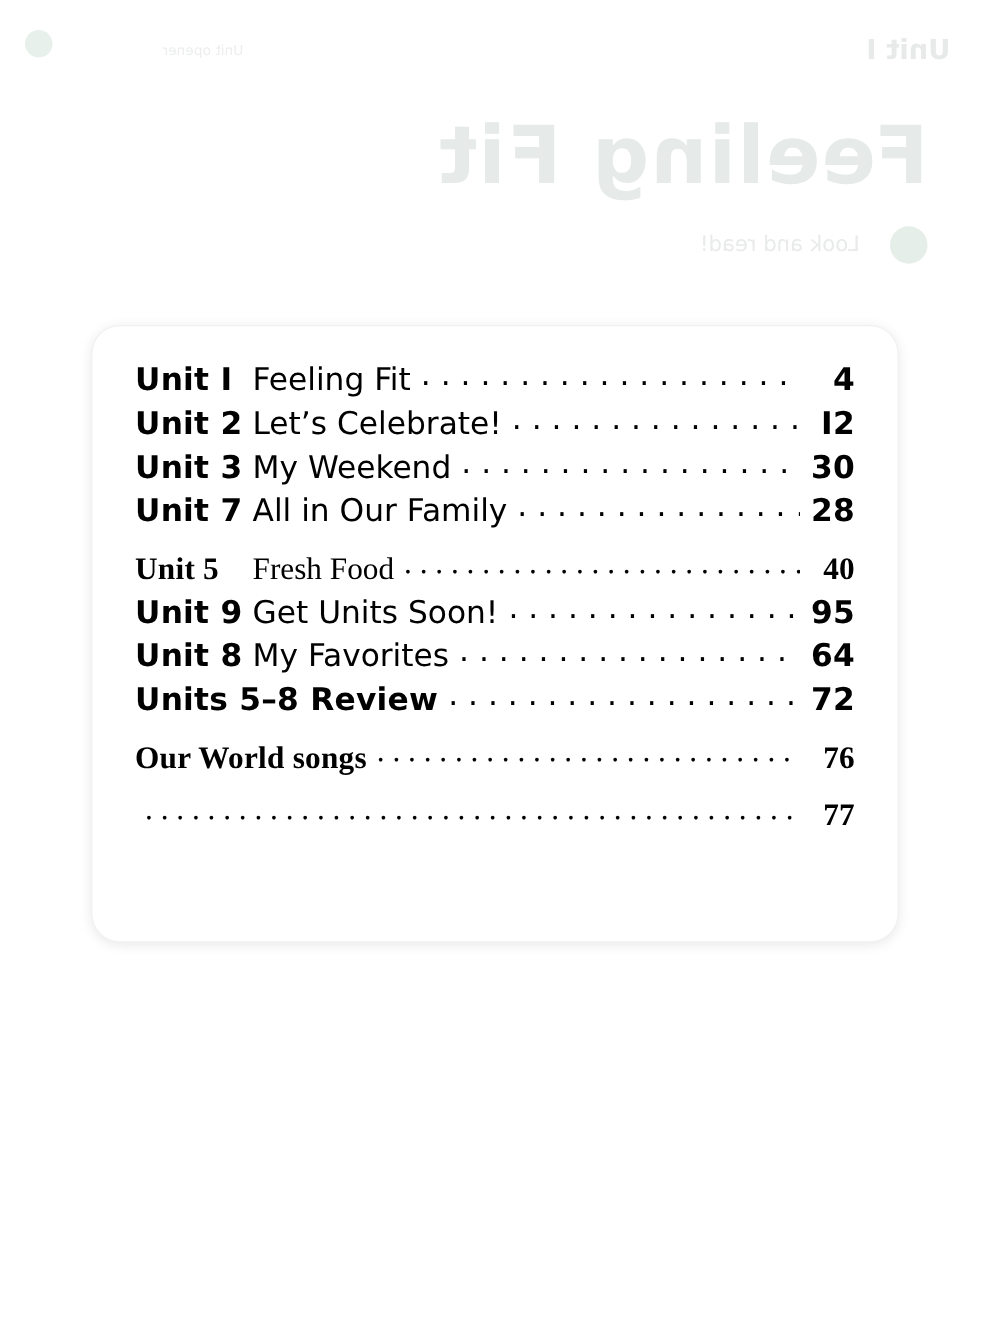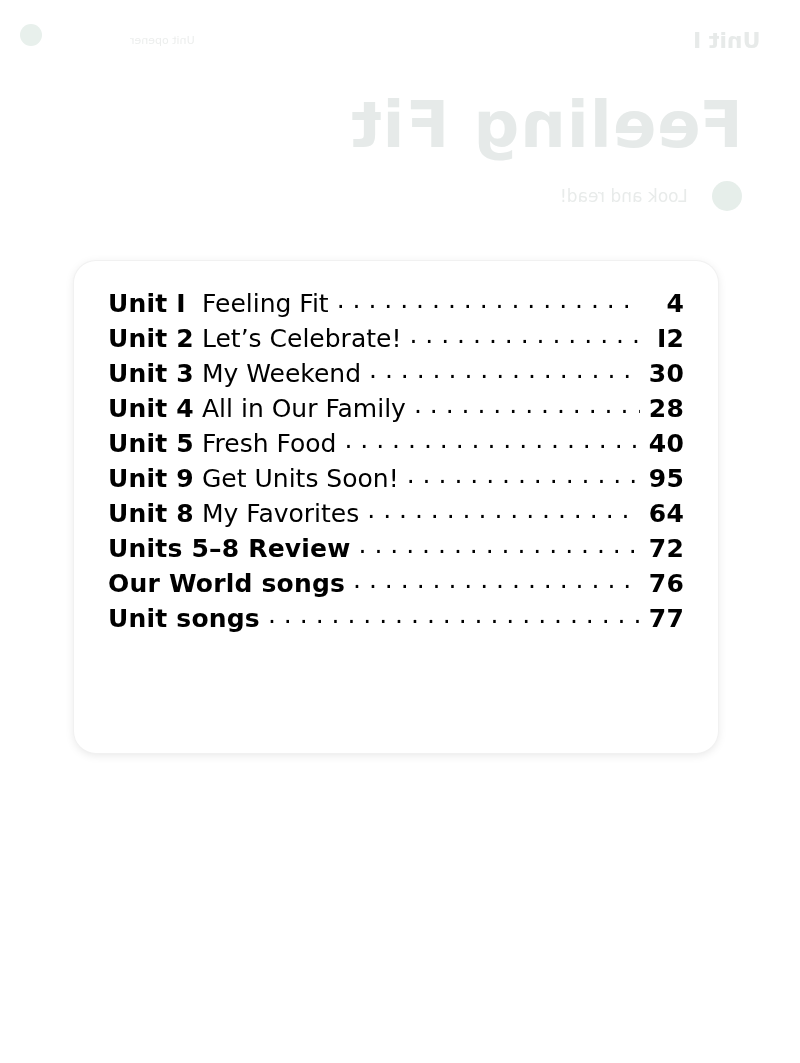--- a/index.html
+++ b/index.html
@@ -84,21 +84,22 @@
 
   .toc-row {
     display: flex;
     align-items: baseline;
     font-size: 25px;
     line-height: 1.0;
     height: 35px;
     color: #000000;
   }
   .toc-row.gap-before {
-    margin-top: 0;
+    margin-top: 11px;
+    font-family: Liberation Serif, serif;
   }
 
   .unit-label {
     font-weight: bold;
     flex: 0 0 auto;
     min-width: 92px;
     letter-spacing: 0.2px;
   }
   .unit-label.wide {
     min-width: 0;
@@ -161,21 +162,21 @@
         <span class="leader"></span>
         <span class="page-num">I2</span>
       </div>
       <div class="toc-row">
         <span class="unit-label">Unit 3</span>
         <span class="title-text">My Weekend</span>
         <span class="leader"></span>
         <span class="page-num">30</span>
       </div>
       <div class="toc-row">
-        <span class="unit-label">Unit 4</span>
+        <span class="unit-label">Unit 7</span>
         <span class="title-text">All in Our Family</span>
         <span class="leader"></span>
         <span class="page-num">28</span>
       </div>
       <div class="toc-row gap-before">
         <span class="unit-label">Unit 5</span>
         <span class="title-text">Fresh Food</span>
         <span class="leader"></span>
         <span class="page-num">40</span>
       </div>
@@ -195,18 +196,17 @@
         <span class="unit-label wide">Units 5–8 Review</span>
         <span class="leader"></span>
         <span class="page-num">72</span>
       </div>
       <div class="toc-row gap-before">
         <span class="unit-label wide">Our World songs</span>
         <span class="leader"></span>
         <span class="page-num">76</span>
       </div>
       <div class="toc-row gap-before">
-        <span class="unit-label wide">Unit songs</span>
         <span class="leader"></span>
         <span class="page-num">77</span>
       </div>
     </div>
 </div>
 
 </body></html>

